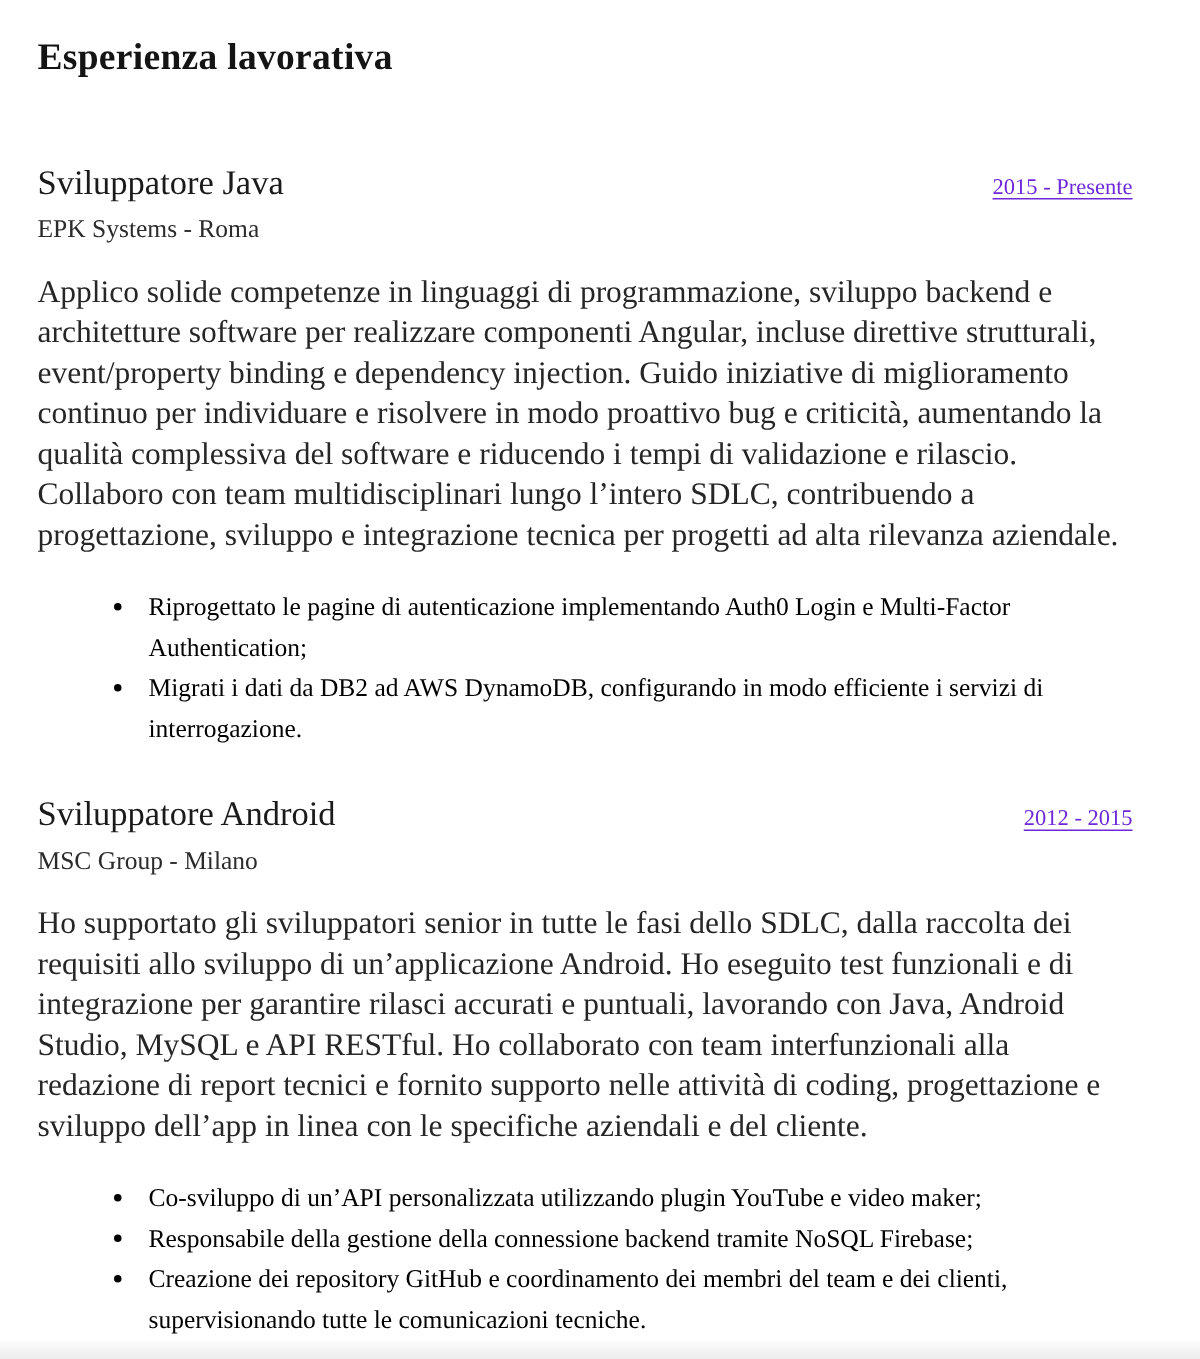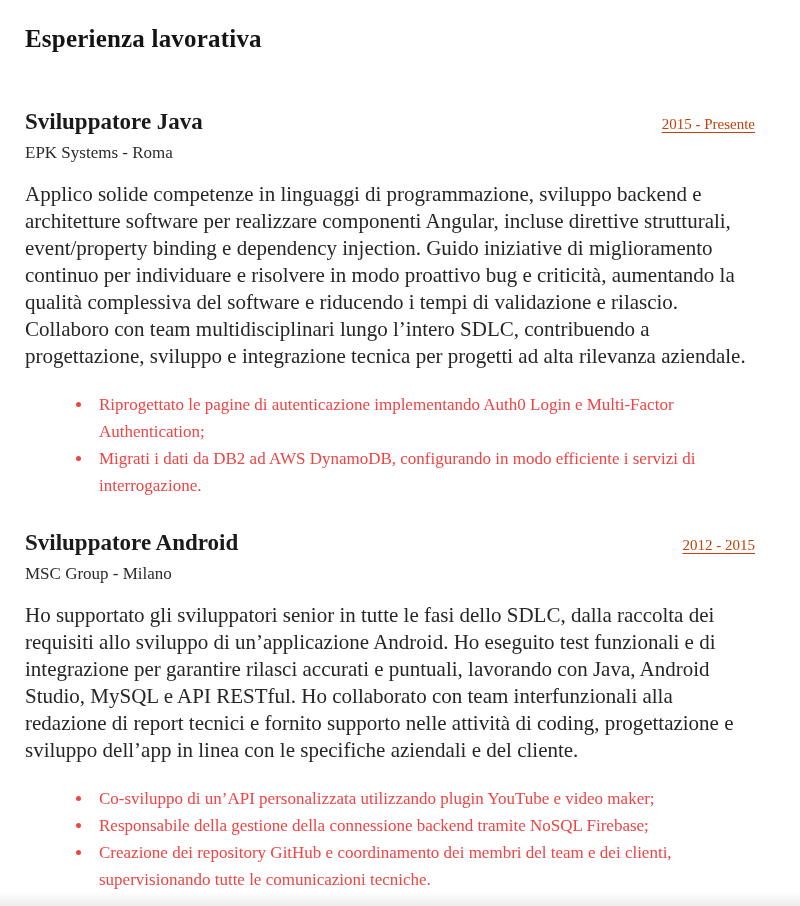--- a/index.html
+++ b/index.html
@@ -31,28 +31,28 @@
   .job {
     margin-bottom: 30px;
   }
   .job-header {
     display: flex;
     justify-content: space-between;
     align-items: baseline;
   }
   .job-title {
     font-size: 23px;
-    font-weight: 700;
+    font-weight: 400;
     color: #1a1a1a;
     margin: 0;
     line-height: 1.25;
   }
   .job-period {
     font-size: 15px;
-    color: #c2410c;
+    color: #6d28d9;
     text-decoration: underline;
     text-underline-offset: 3px;
     white-space: nowrap;
   }
   .job-company {
     font-size: 17px;
     color: #2b2b2b;
     margin-top: 5px;
     line-height: 22px;
     font-family: Liberation Serif, serif;
@@ -64,21 +64,21 @@
     color: #262626;
   }
   .job-bullets {
     margin: 21px 0 0 0;
     padding: 0 0 0 68px;
   }
   .job-bullets li {
     font-size: 17px;
     line-height: 27px;
     padding-left: 6px;
-    color: #ef4444;
+    color: #000000;
   }
   .page-bottom-edge {
     position: absolute;
     left: 0;
     bottom: 0;
     width: 800px;
     height: 13px;
     background: linear-gradient(#fdfdfd, #ededed);
   }
 </style>

